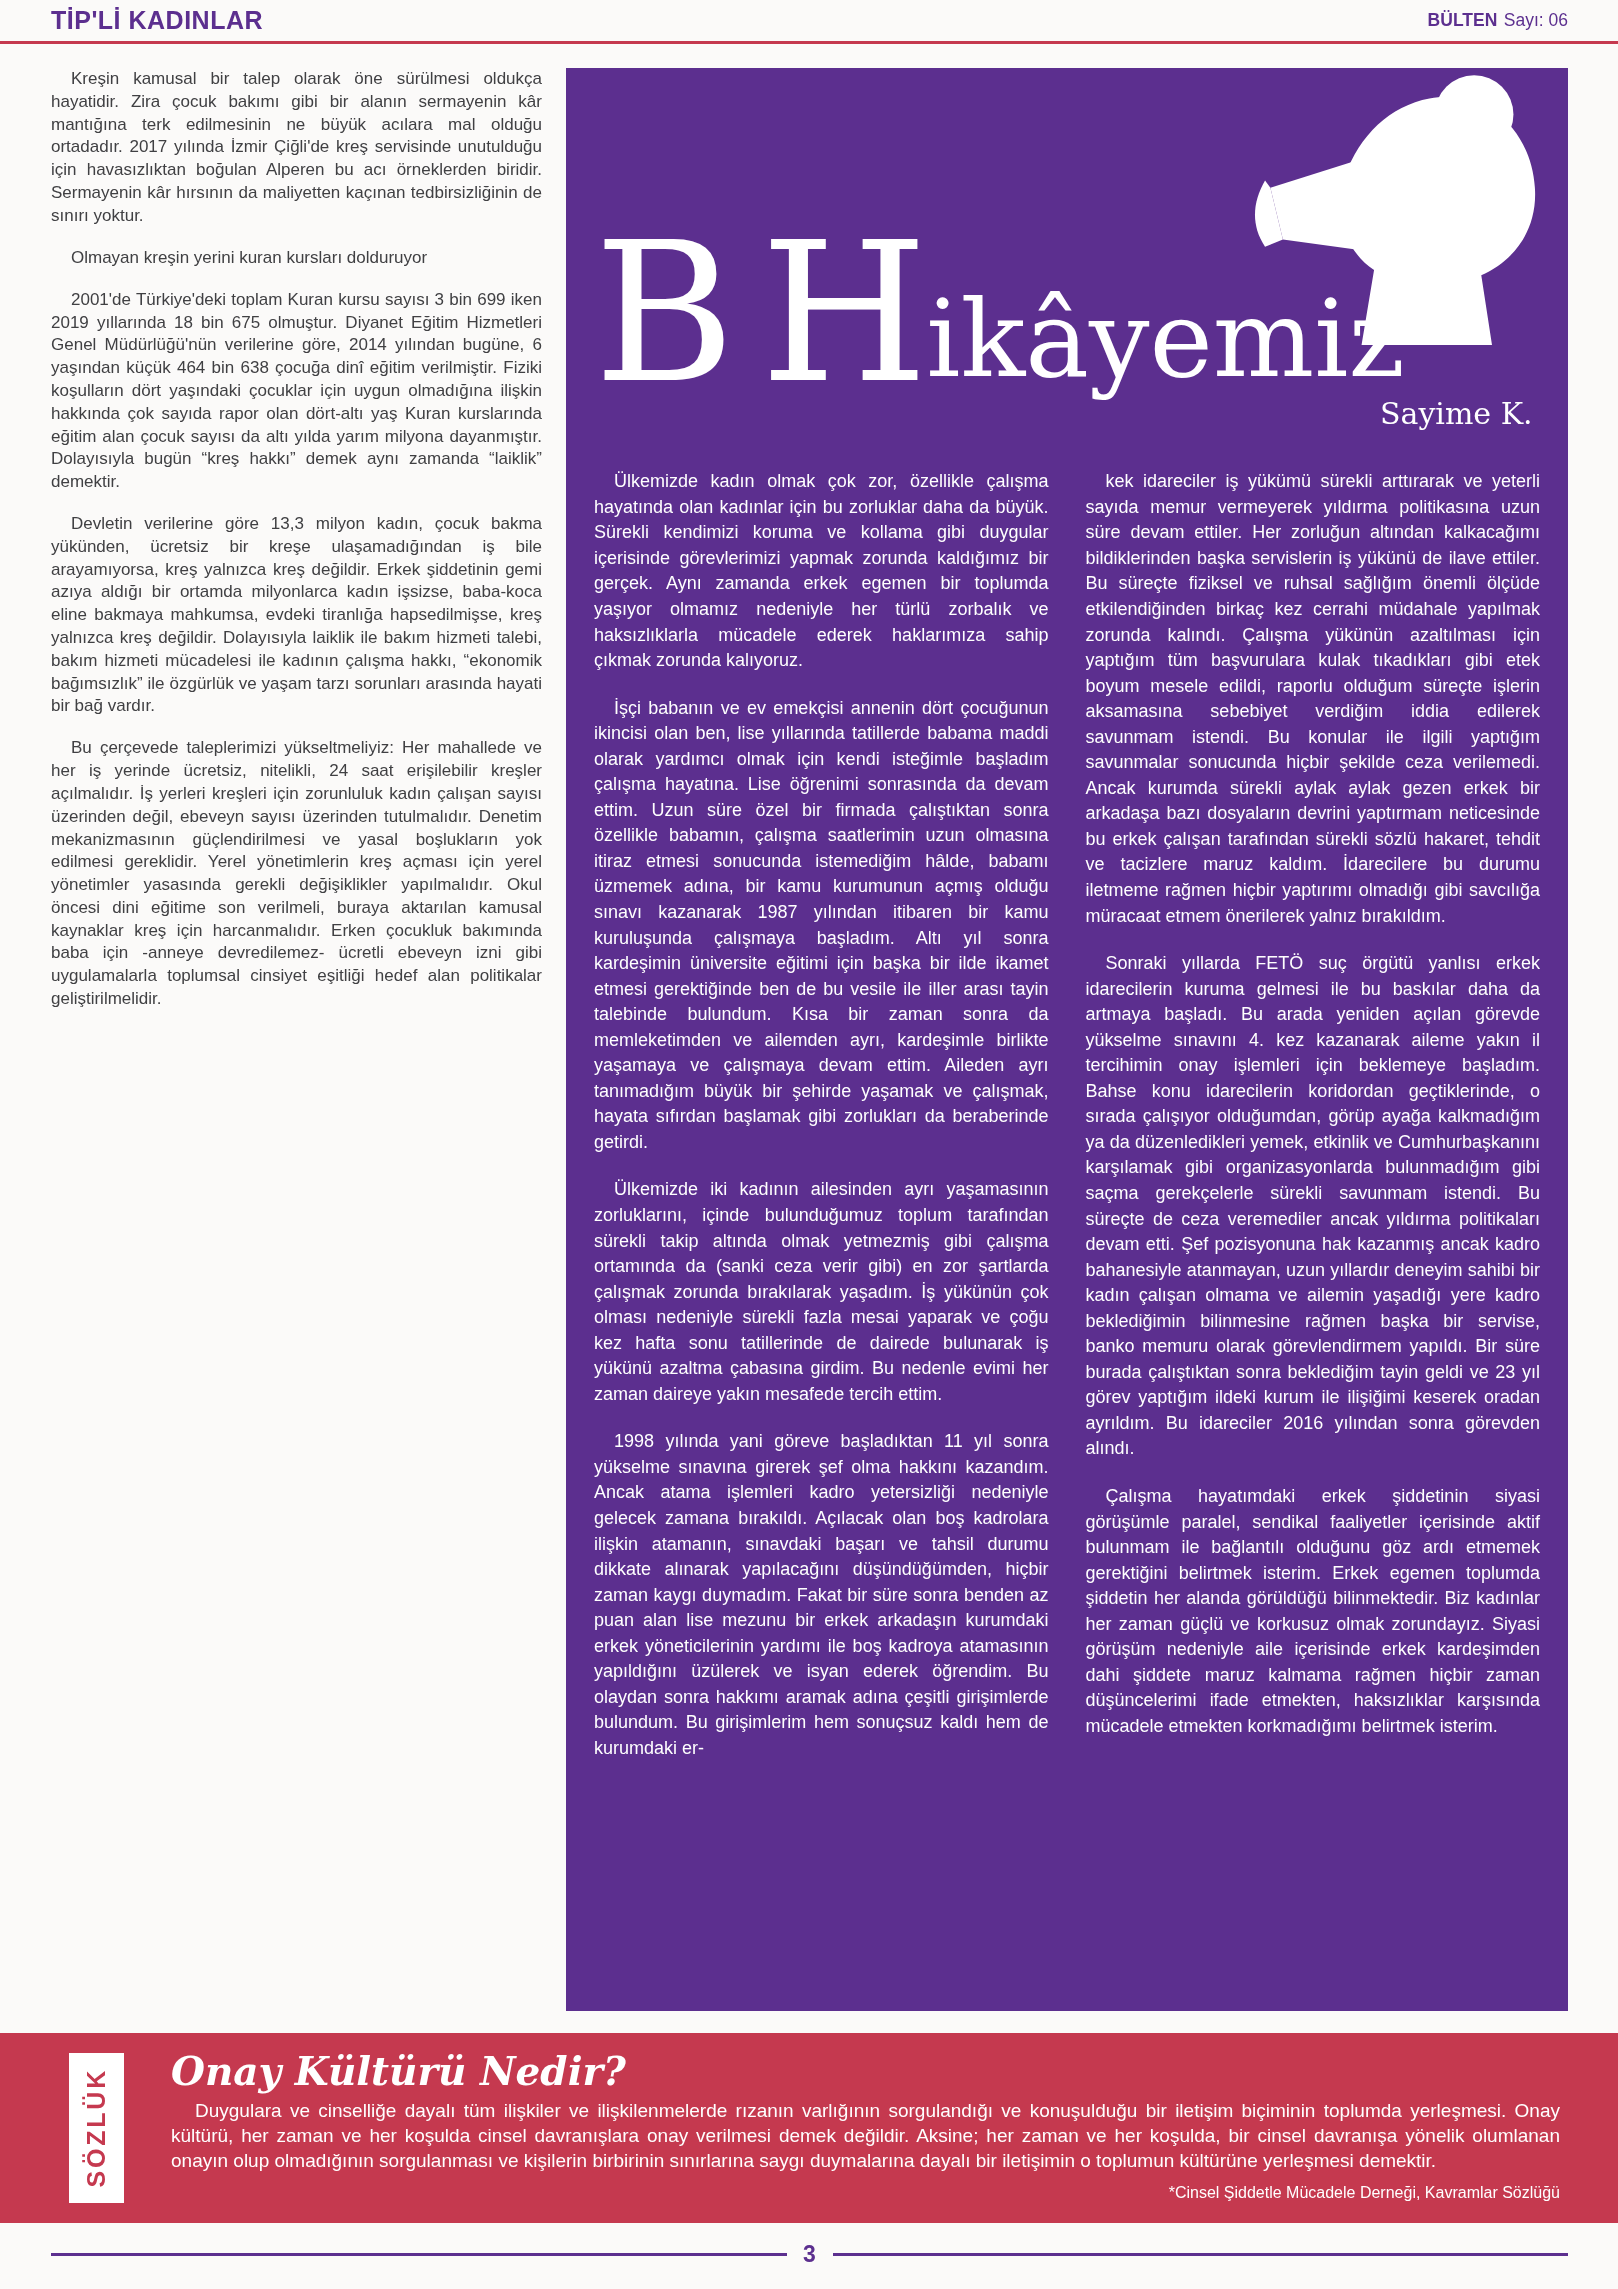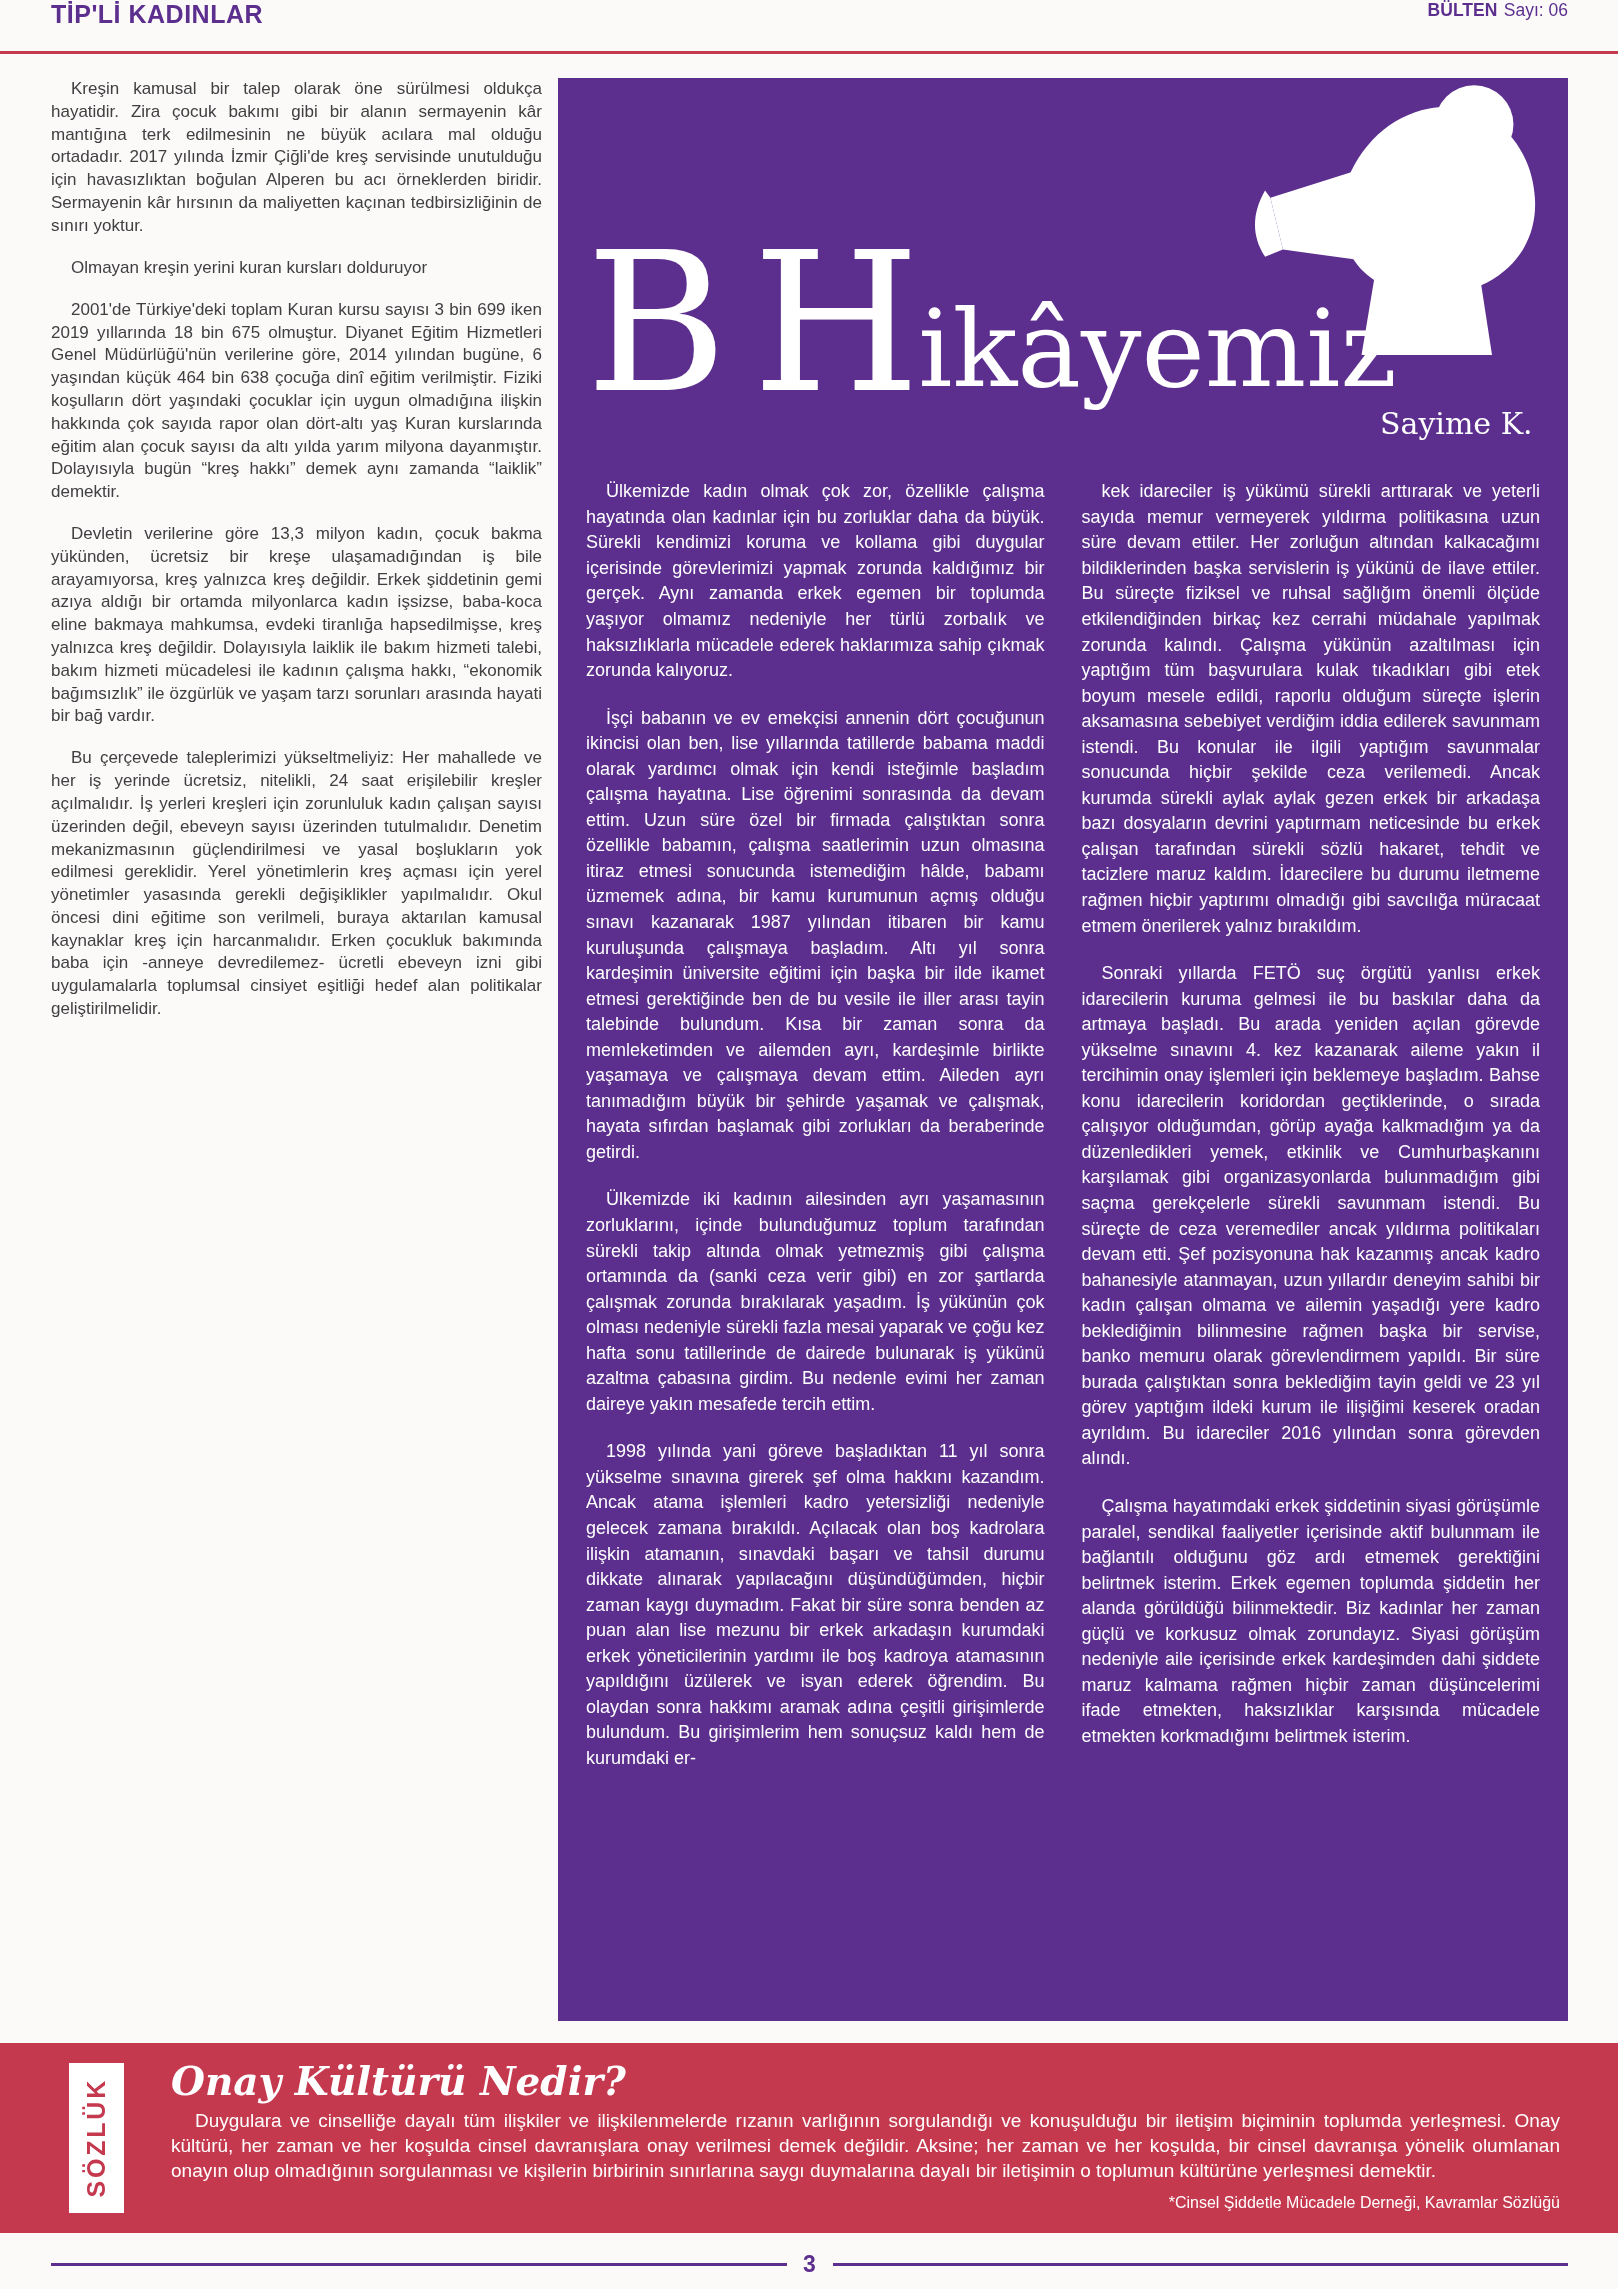--- a/index.html
+++ b/index.html
@@ -12,33 +12,33 @@
   html,body{margin:0;padding:0;}
   body{
     width:1619px;height:2290px;overflow:hidden;
     background:var(--paper);
     font-family:"Liberation Sans",sans-serif;
     position:relative;
   }
 
   
   .masthead{
-    height:54px;padding:0 51px;
-    display:flex;align-items:flex-start;justify-content:space-between;
+    height:44px;padding:0 51px;
+    display:flex;align-items:center;justify-content:space-between;
     border-bottom:3.7px solid var(--red);
   }
   .masthead .pub-title{
     color:var(--purple);font-weight:bold;font-size:25px;letter-spacing:0.5px;
   }
   .masthead .issue{color:var(--purple);font-size:17.5px;}
   .masthead .issue b{font-weight:bold;margin-right:6.5px;}
 
   
   .main{
-    display:flex;gap:16px;
+    display:flex;gap:24px;
     padding:24px 51px 0 51px;
     height:1967px;
   }
   .left-col{
     flex:0 0 491px;width:491px;overflow:hidden;
   }
   .left-col p{
     color:var(--ink);font-size:17px;line-height:1.34;
     text-align:justify;text-indent:20px;margin:0 0 19.4px;
   }

